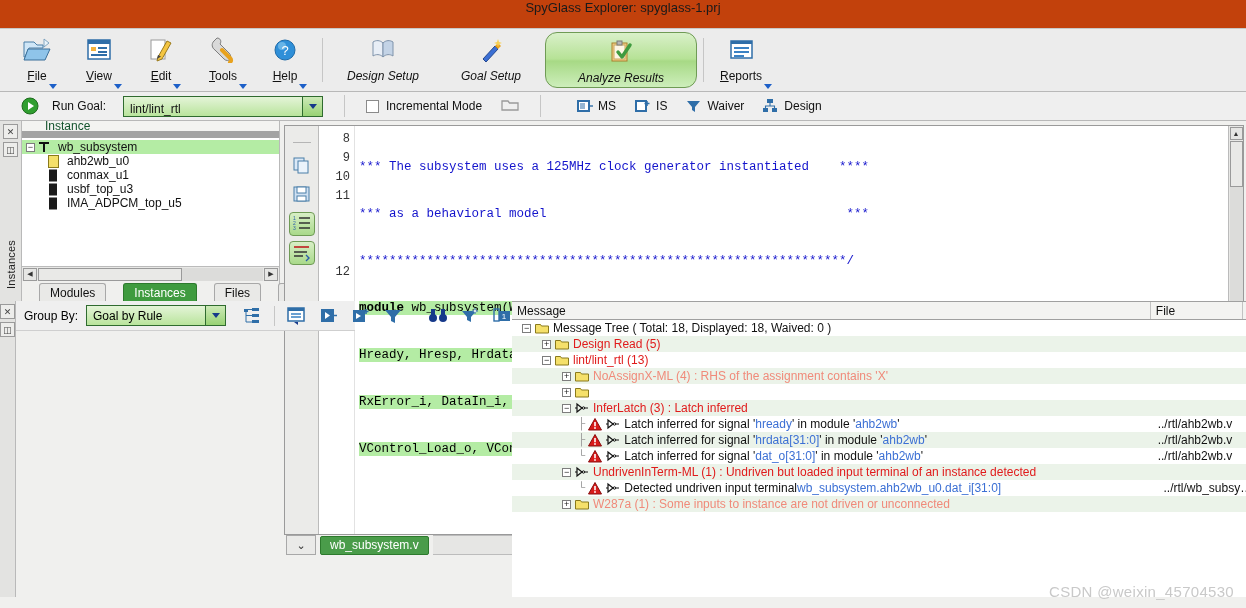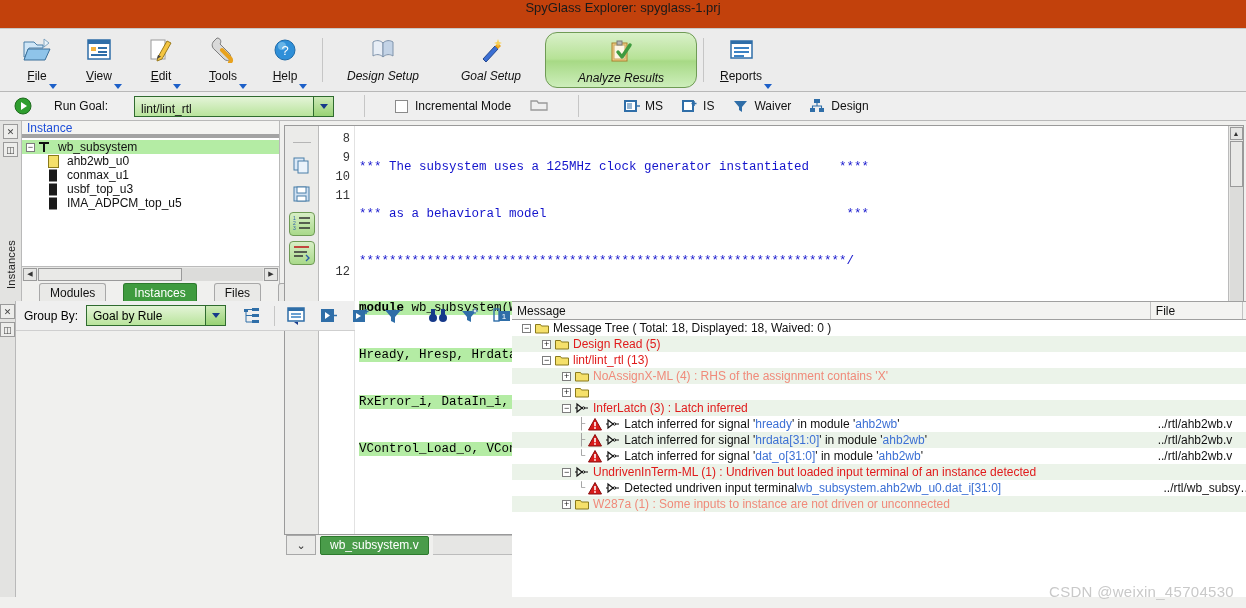--- a/index.html
+++ b/index.html
@@ -61,22 +61,22 @@
     height: 56px;
   }
   .tbtn.wide.active { width: 152px; }
 
   
   .goalbar {
     height: 29px;
     background: #efefef;
     border-bottom: 1px solid #b8b8b8;
     display: flex; align-items: center;
-    padding-left: 14px;
-    gap: 22px;
+    padding-left: 21px;
+    gap: 13px;
   }
   .play-ic { width: 18px; height: 18px; }
   .goal-label { font-size: 12px; color: #111; }
   .goal-combo {
     width: 200px; height: 21px;
     border: 1px solid #2f6b2f;
     background: linear-gradient(to bottom, #e4f4d8, #b9e49c);
     display: flex; align-items: flex-end;
     position: relative;
     margin-left: 4px;
@@ -126,22 +126,22 @@
     letter-spacing: 0.2px;
   }
   .treepanel {
     width: 258px;
     display: flex; flex-direction: column;
     border-right: 1px solid #b9b9b9;
     background: #fff;
   }
   .colhead {
     height: 17px; background: #f3f3f1;
-    border-bottom: 4px solid #a3a3a3;
-    font-size: 12px; color: #1d4ed8; padding-left: 5px;
+    border-bottom: 7px solid #a3a3a3;
+    font-size: 12px; color: #14532d; padding-left: 23px;
     display: flex; align-items: center;
   }
   .treebody { flex: 1; background: #fff; position: relative; padding-top: 2px; }
   .trow {
     height: 14px; display: flex; align-items: center;
     font-size: 12px; color: #111;
     padding-left: 4px;
   }
   .trow.sel { background: #b4eca4; }
   .exp {

